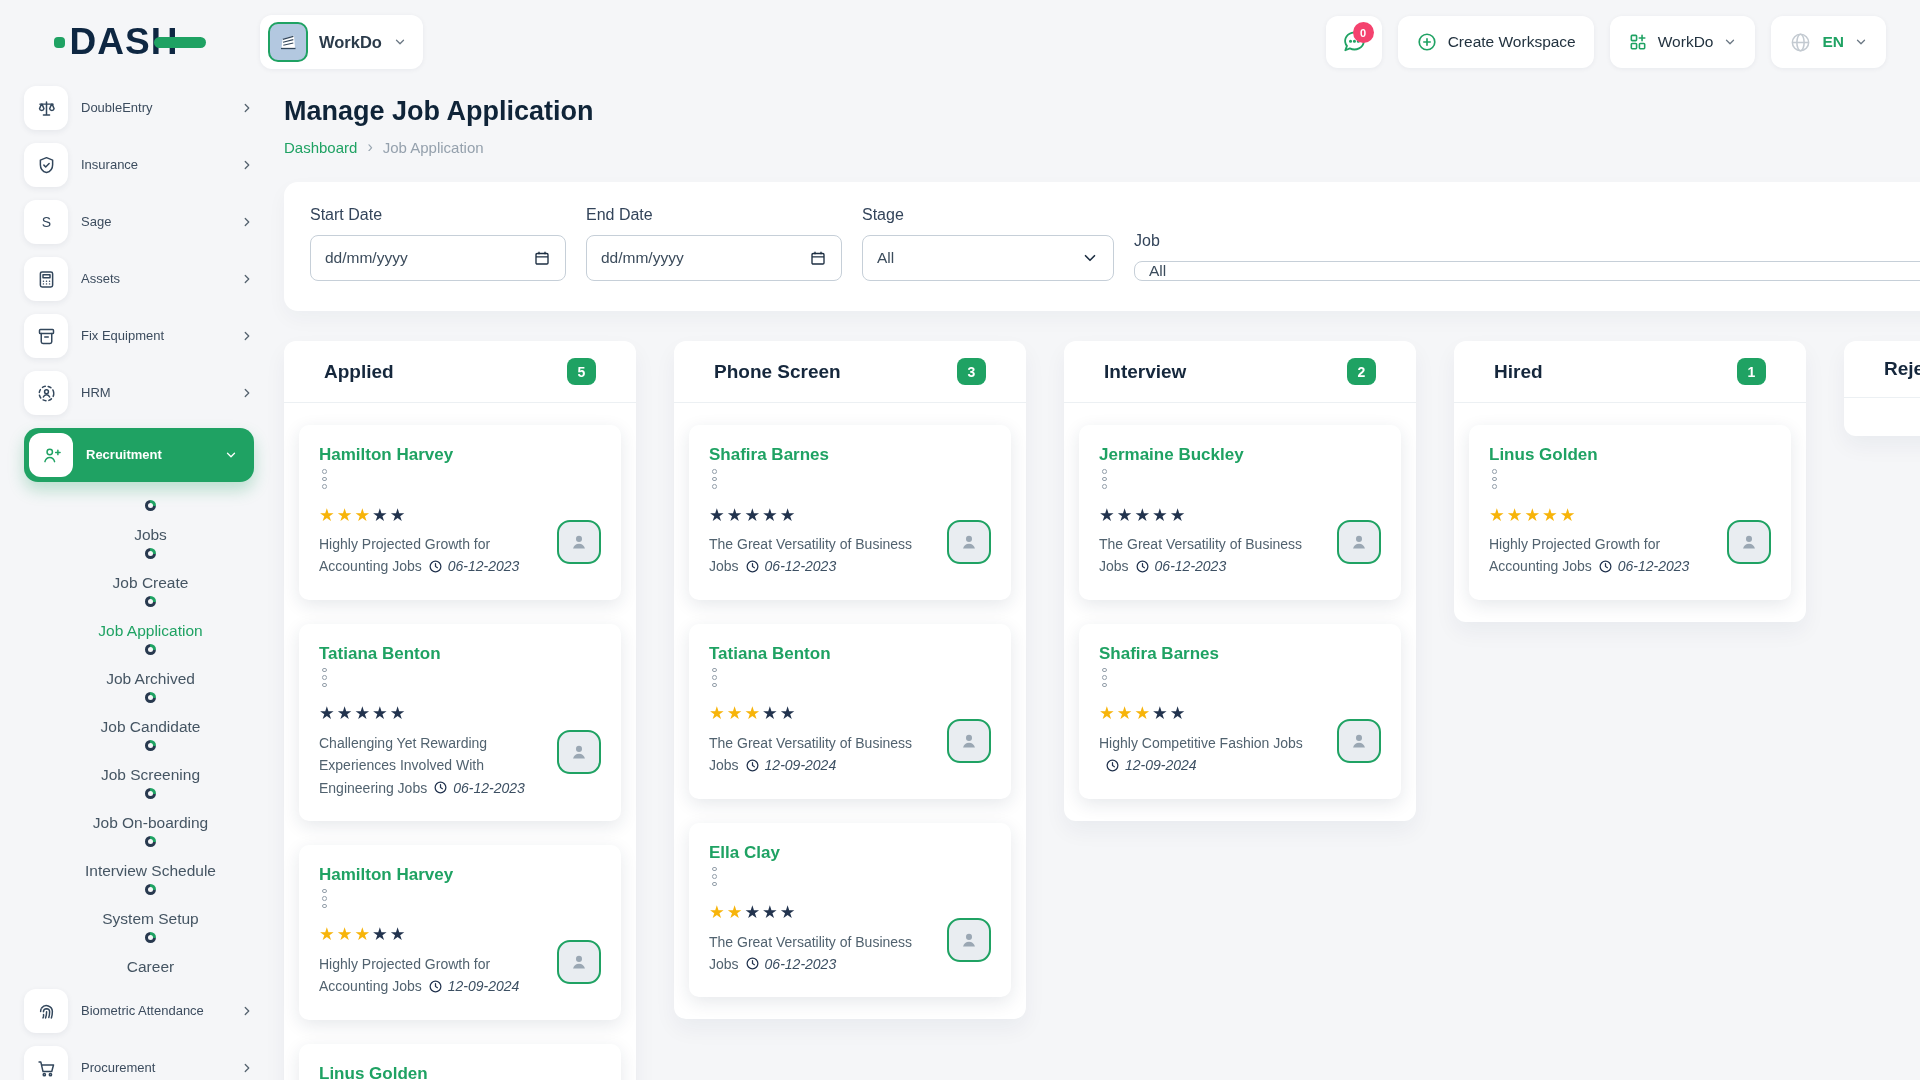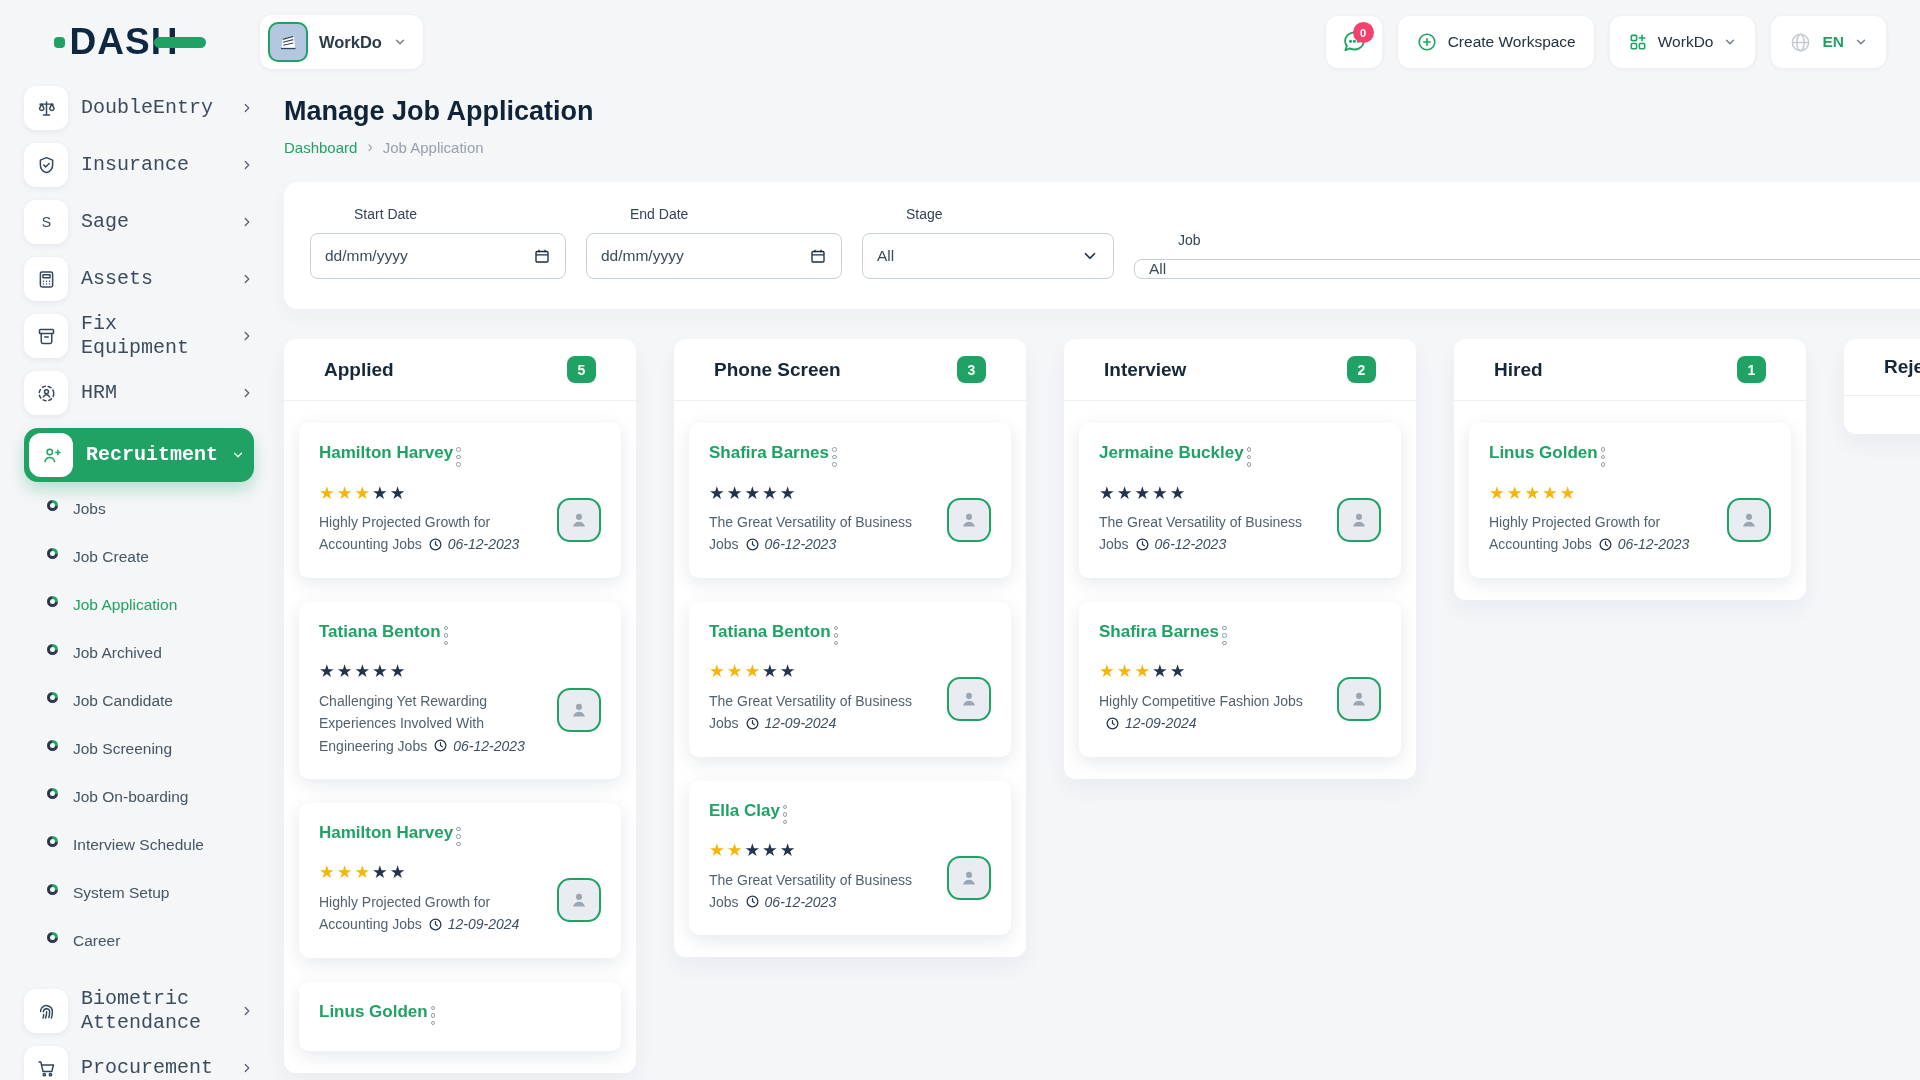--- a/index.html
+++ b/index.html
@@ -38,65 +38,65 @@
   
   .body-row { display:flex; align-items:flex-start; }
   .sidebar { width:270px; flex:0 0 270px; padding:10px 16px 0 24px; }
   .main { flex:1; padding:6px 0 0 14px; }
 
   
   .sgroup { display:flex; align-items:center; gap:13px; height:44px; margin-bottom:13px; cursor:pointer; }
   .icon-box { width:44px; height:44px; flex:0 0 44px; border-radius:12px; background:#fff;
     box-shadow:0 2px 6px rgba(25,45,70,.07); display:flex; align-items:center; justify-content:center; color:#33475c; }
   .icon-box svg { width:21px; height:21px; }
-  .slabel { font-size:20px; font-weight:500; color:#3c4c5e; line-height:1.2;font-family:Liberation Mono, monospace; }
+  .slabel { font-size:13px; font-weight:500; color:#3c4c5e; line-height:1.2; }
   .sgroup .chev { margin-left:auto; color:#55636f; }
   .sgroup.active { background:#1fa263; border-radius:14px; height:54px; padding:0 16px 0 5px;
     box-shadow:0 8px 16px rgba(31,162,99,.28); }
   .sgroup.active .icon-box { box-shadow:none; color:#1fa263; }
   .sgroup.active .slabel { color:#fff; font-weight:700; }
   .sgroup.active .chev { color:#fff; }
   .ssub { padding:5px 0 9px; }
-  .ssub-item { display:flex; gap:15px; height:48px; padding-left:23px; cursor:pointer; }
+  .ssub-item { display:flex; align-items:center; gap:15px; height:48px; padding-left:23px; cursor:pointer;flex-direction:column; }
   .bullet { width:11px; height:11px; flex:0 0 11px; border-radius:50%;
     background:conic-gradient(#1fa263 0 100deg, #28394f 100deg 360deg);
     display:flex; align-items:center; justify-content:center; }
   .bullet::after { content:""; width:5px; height:5px; border-radius:50%; background:#f5f6f8; }
   .ssub-label { font-size:15.5px; color:#455563; }
   .ssub-item.active .ssub-label { color:#1fa263; }
 
   
   .page-head { display:flex; align-items:flex-start; margin:14px 34px 0 0; }
   .page-title { margin:0; font-size:27px; font-weight:700; color:#0f2438; }
   .breadcrumb { margin-top:11px; font-size:15px; display:flex; gap:10px; align-items:center; }
   .bc-home { color:#1fa263; cursor:pointer; }
   .bc-sep { color:#9aa7b2; font-size:16px; }
   .bc-current { color:#95a1ad; }
 
   
   .filter-card { margin:26px 34px 0 0; background:#fff; border-radius:14px; padding:24px 26px 30px;
     display:flex; gap:20px; align-items:flex-end; box-shadow:0 8px 20px rgba(25,45,70,.04); }
   .fgroup { display:flex; flex-direction:column; gap:11px; }
-  .flabel { font-size:14px; color:#33445a;margin-left:44px; }
+  .flabel { font-size:16px; color:#33445a; }
   .fcontrol { height:46px; border:1px solid #c6cfd8; border-radius:8px; background:#fff; cursor:pointer;
     display:flex; align-items:center; justify-content:space-between; padding:0 14px; font-size:15.5px; color:#3c4c5c; }
   .fcontrol .ic { width:18px; height:18px; color:#1d2e42; }
   .w-date { width:256px; } .w-stage { width:252px; } .w-job { flex:1; }
 
   
   .kanban { margin-top:30px; display:flex; gap:38px; align-items:flex-start; }
   .kcol { width:352px; flex:0 0 352px; background:#fff; border-radius:12px; box-shadow:0 10px 22px rgba(25,45,70,.05); }
   .kcol-head { display:flex; align-items:center; justify-content:space-between; padding:17px 40px; }
   .kcol-title { margin:0; font-size:19px; font-weight:700; color:#15273c; }
   .kcol-badge { min-width:29px; height:27px; padding:0 9px; border-radius:8px; background:#1fa263; color:#fff;
     font-size:14px; font-weight:600; display:flex; align-items:center; justify-content:center; }
   .kcol-body { border-top:1px solid #ecf0f3; padding:22px 15px; display:flex; flex-direction:column; gap:24px; }
   .kcol-body.empty { padding:19px 15px; }
   .kcard { background:#fff; border-radius:10px; box-shadow:0 5px 18px rgba(25,45,70,.11); padding:20px 20px 22px; cursor:grab; }
-  .kcard-top { display:flex; align-items:flex-start; justify-content:flex-start; }
+  .kcard-top { display:flex; align-items:flex-start; justify-content:space-between;flex-direction:column; }
   .kcard-name { font-size:17px; font-weight:600; color:#1fa263; }
   .kebab { display:flex; flex-direction:column; gap:3px; padding:4px 3px; cursor:pointer; }
   .kebab i { width:4.5px; height:4.5px; border:1.4px solid #95a0ab; border-radius:50%; display:block; }
   .kcard-main { display:flex; align-items:center; gap:10px; margin-top:14px; }
   .kcard-info { flex:1; min-width:0; }
   .stars { letter-spacing:2px; font-size:17.5px; line-height:1; }
   .star-f { color:#f7b40a; } .star-e { color:#22334e; }
   .kdesc { margin:9px 0 0; font-size:14px; line-height:1.6; color:#51626f; }
   .kdate { color:#3c4f62; white-space:nowrap;font-style:italic; }
   .ic-clock { display:inline-block; width:15px; height:15px; vertical-align:-2.5px; margin:0 5px 0 6px; color:#22334e; }

